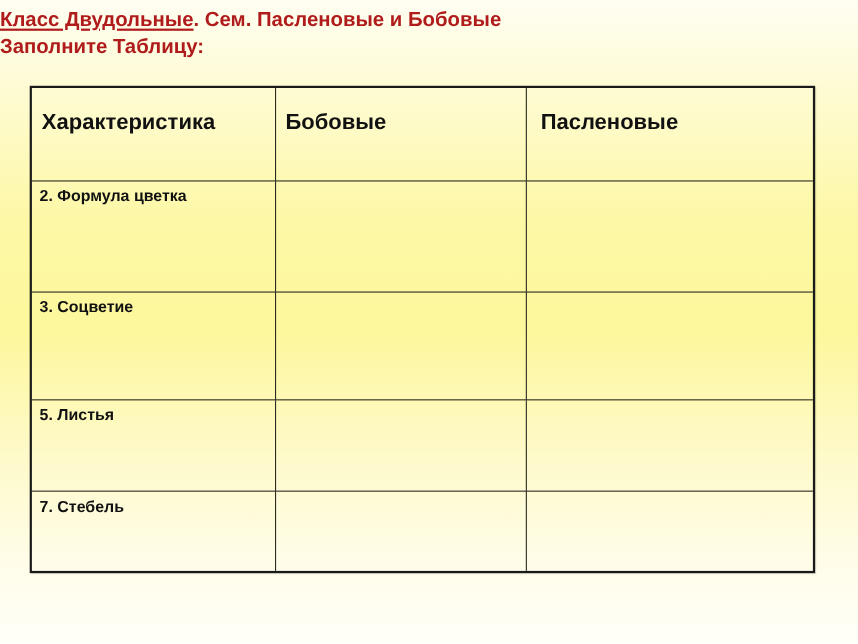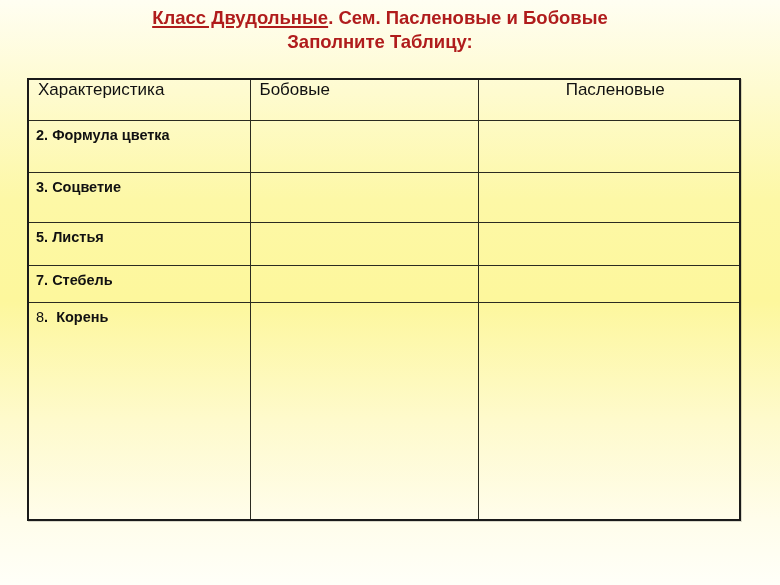--- a/index.html
+++ b/index.html
@@ -19,21 +19,20 @@
         #fdf79c 300px,
         #fefacc 420px,
         #fffdeb 520px,
         #fffff8 585px);
     }
     .title-block {
       position: absolute;
       left: 0;
       top: 6px;
       width: 760px;
-      text-align: center;
       color: #b01c1c;
       font-weight: bold;
       font-size: 18.5px;
       line-height: 24px;
     }
     .title-block .underlined {
       text-decoration: underline;
       text-decoration-thickness: 1.5px;
       text-underline-offset: 2px;
     }
@@ -56,25 +55,25 @@
     td, th {
       border: 1.5px solid #2b2b20;
       vertical-align: top;
       text-align: left;
       padding: 0;
       color: #111;
     }
     tr:first-child td, tr:first-child th { border-top: none; }
     tr:last-child td { border-bottom: none; }
     td:first-child, th:first-child { border-left: none; }
-    td:last-child, th:last-child { border-right: none; text-align: center; }
+    td:last-child, th:last-child { border-right: none; }
     th {
-      font-weight: normal;
-      font-size: 17px;
-      padding: 0 0 0 9px;
+      font-weight: bold;
+      font-size: 20px;
+      padding: 20px 0 0 9px;
     }
     th.col-pasl { padding-left: 13px; }
     td.label-cell {
       font-size: 14.5px;
       font-weight: bold;
       padding: 6px 0 0 7px;
     }
     .num-light { font-weight: normal; }
   </style>
 </head>
@@ -113,20 +112,15 @@
     <tr style="height:43px">
       <td class="label-cell"><span>5</span><span>. Листья</span></td>
       <td></td>
       <td></td>
     </tr>
     <tr style="height:37px">
       <td class="label-cell"><span>7</span><span>. Стебель</span></td>
       <td></td>
       <td></td>
     </tr>
-    <tr>
-      <td class="label-cell"><span class="num-light">8</span><span style="white-space:pre">.  Корень</span></td>
-      <td></td>
-      <td></td>
-    </tr>
   </tbody>
     </table>
 </div>
 
 </body></html>

